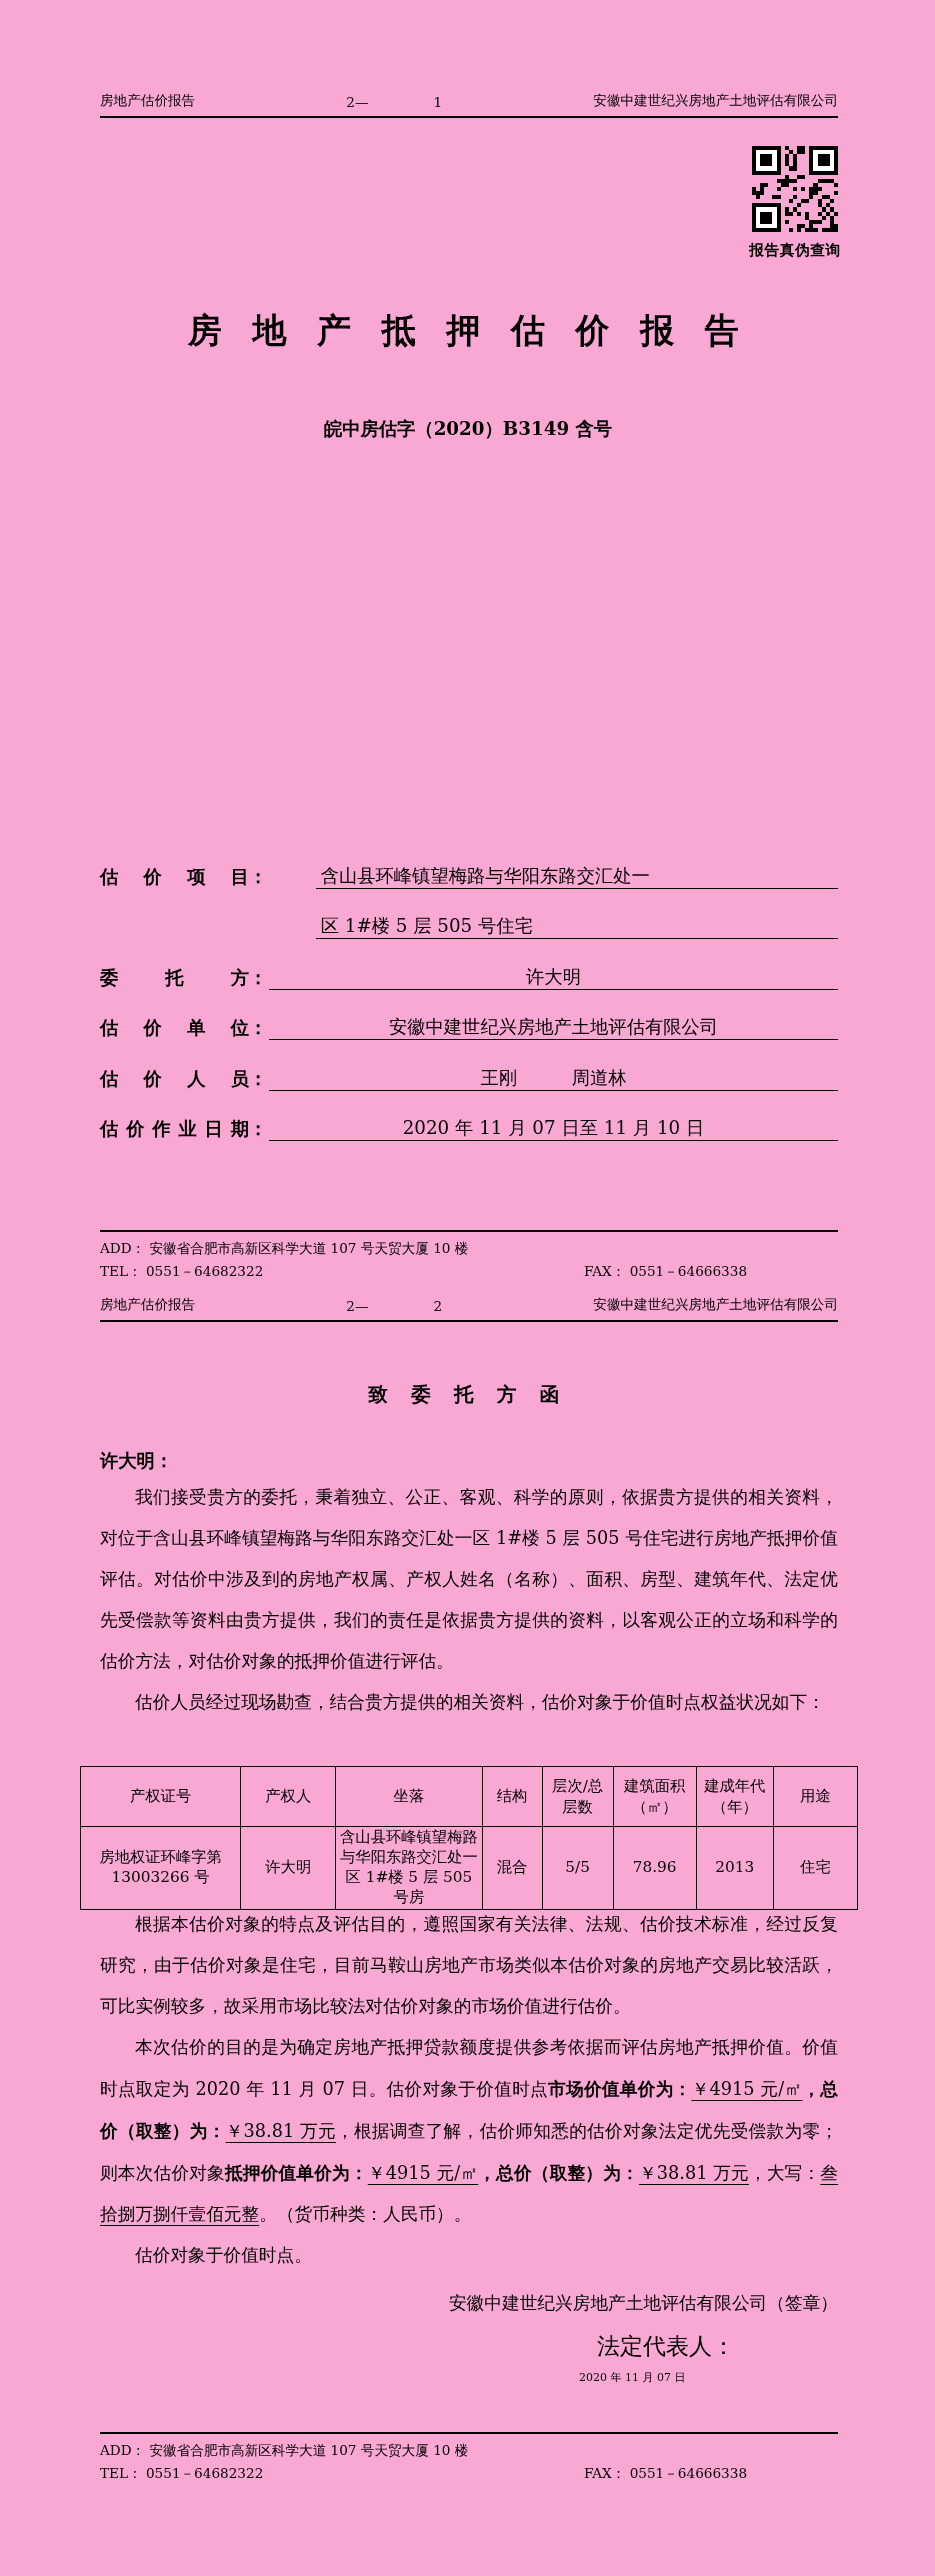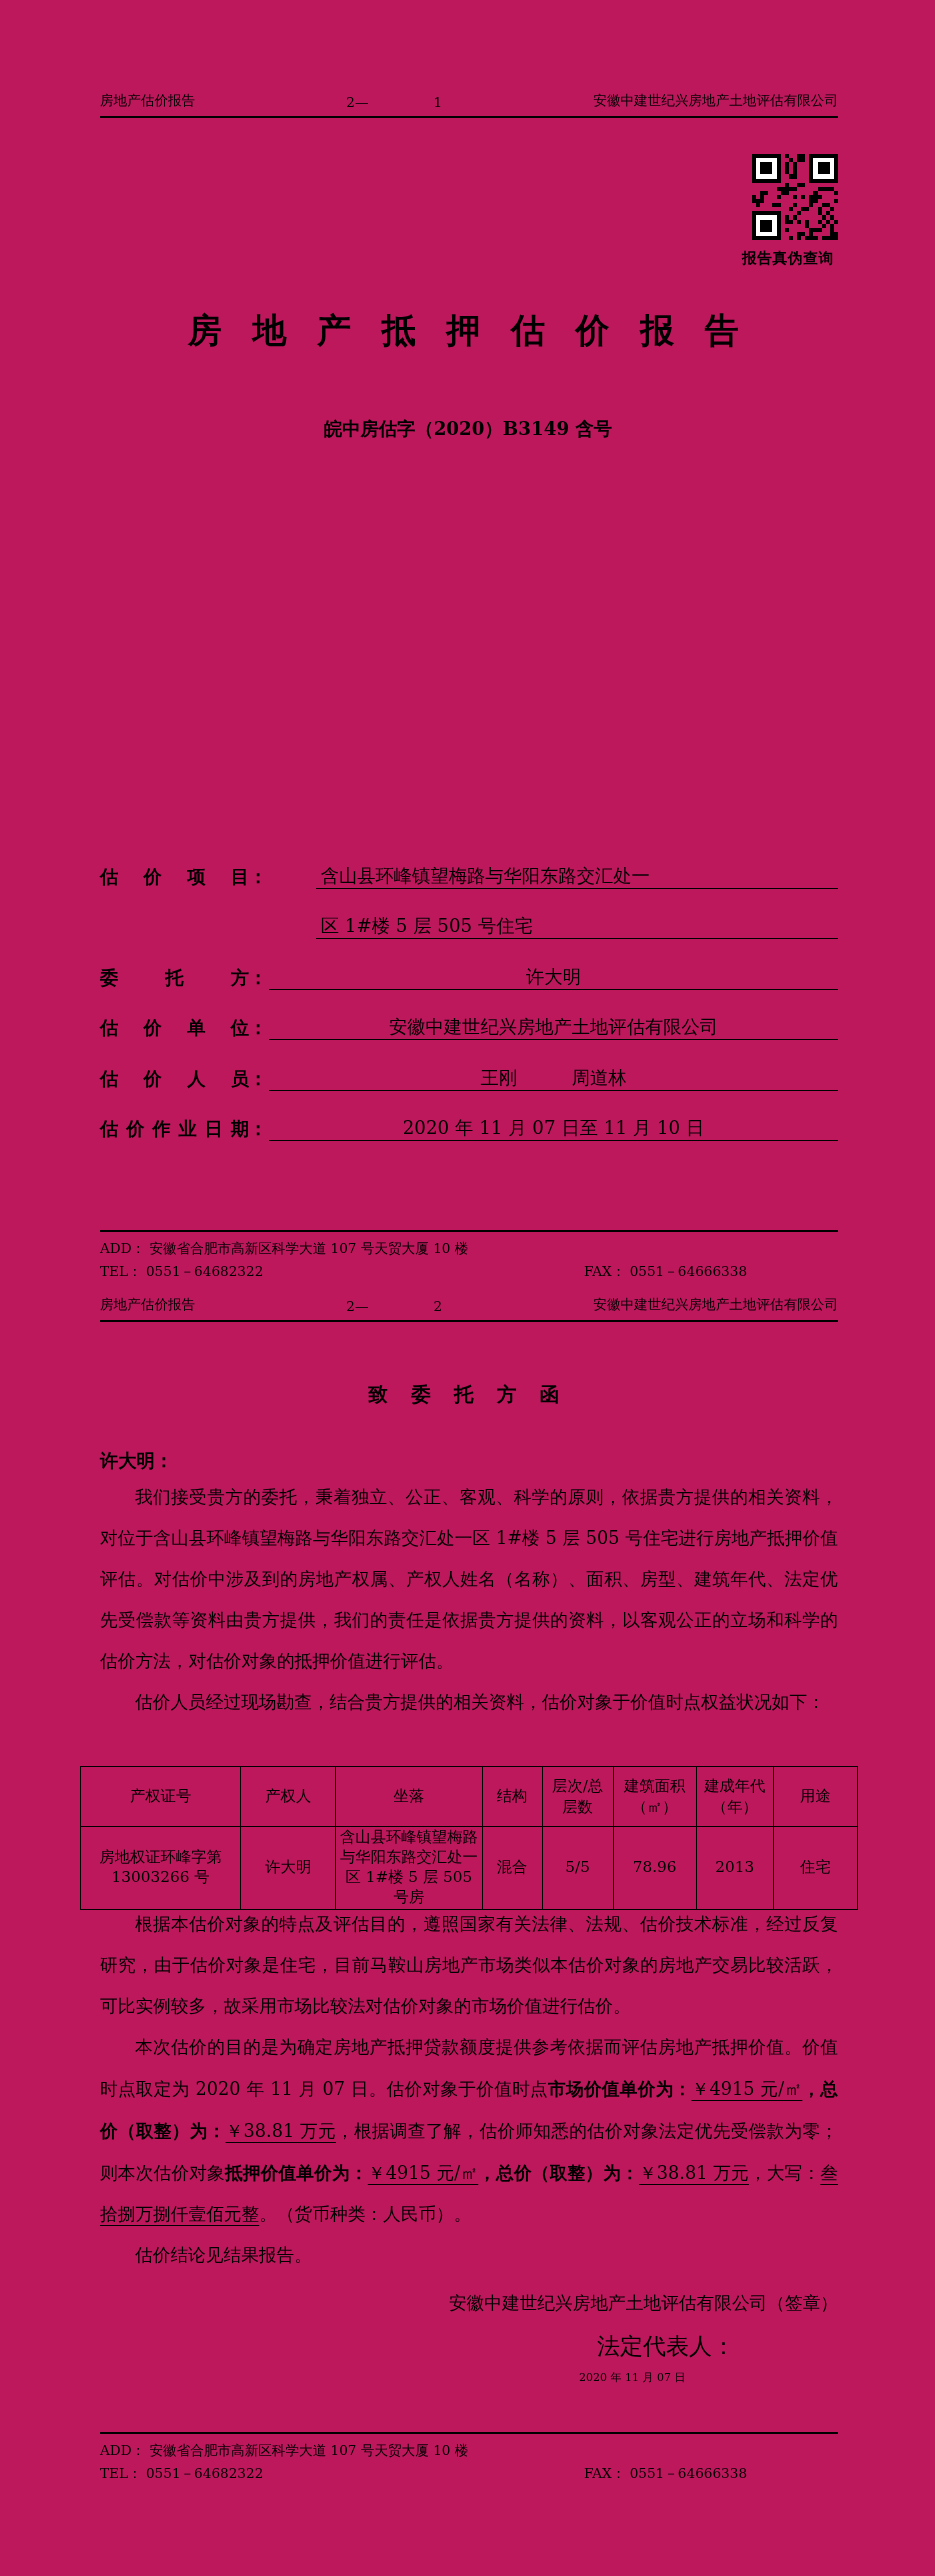--- a/index.html
+++ b/index.html
@@ -1,34 +1,34 @@
 <!DOCTYPE html>
 <html style="font-size:9.4px"><head>
 <meta charset="utf-8">
 <style>
   html,body{margin:0;padding:0;background:#ffffff;}
-  #doc{position:relative;width:936px;height:2576px;background:#be185d;color:#000;
+  #doc{position:relative;width:936px;height:2576px;background:#f9a8d4;color:#000;
        font-family:"DejaVu Serif","Liberation Serif",serif;}
 
   
   .hdr{position:absolute;left:100px;right:98px;display:flex;justify-content:space-between;
        align-items:flex-end;font-size:13.6px;border-bottom:2.4px solid #000;padding-bottom:5.9px;}
   #hdr1{top:92px}
   #hdr2{top:1296px}
   .pgnum{margin-left:65px}
 
   .ftr{position:absolute;left:100px;right:98px;border-top:2.4px solid #000;padding-top:5.9px;font-size:13.6px;}
   #ftr1{top:1230px}
   #ftr2{top:2432px}
   .ftr-line{line-height:20px;}
   .ftr-row{display:flex;line-height:20px;margin-top:3.5px;}
   .ftr-row .tel{width:484px;}
 
   
-  .qrwrap{position:absolute;top:154px;right:88px;width:106px;text-align:left;}
+  .qrwrap{position:absolute;top:146px;right:88px;width:106px;text-align:center;}
   #qr{width:86px;height:86px;margin:0 auto;}
   .qrcap{margin-top:9.4px;font-size:14.7px;font-weight:bold;letter-spacing:0.6px;}
 
   
   .title{position:absolute;top:308px;left:0;width:100%;text-align:center;
          font-size:34px;font-weight:bold;letter-spacing:9.4px;}
   .docno{position:absolute;top:416px;left:0;width:100%;text-align:center;
          font-size:18.3px;font-weight:bold;}
 
   .form{position:absolute;top:861px;left:100px;right:98px;}
@@ -279,21 +279,21 @@
         </tr>
       </tbody>
     </table>
   </div>
 
   <div class="paras-b">
     <p class="para">根据本估价对象的特点及评估目的，遵照国家有关法律、法规、估价技术标准，经过反复研究，由于估价对象是住宅，目前马鞍山房地产市场类似本估价对象的房地产交易比较活跃，可比实例较多，故采用市场比较法对估价对象的市场价值进行估价。</p>
     <p class="para">
       <span>本次估价的目的是为确定房地产抵押贷款额度提供参考依据而评估房地产抵押价值。价值时点取定为 2020 年 11 月 07 日。估价对象于价值时点</span><span class="b">市场价值单价为：</span><span class="bu">￥4915 元/㎡</span><span class="b">，总价（取整）为：</span><span class="bu">￥38.81 万元</span><span>，根据调查了解，估价师知悉的估价对象法定优先受偿款为零；则本次估价对象</span><span class="b">抵押价值单价为：</span><span class="bu">￥4915 元/㎡</span><span class="b">，总价（取整）为：</span><span class="bu">￥38.81 万元</span><span>，大写：</span><span class="bu">叁拾捌万捌仟壹佰元整</span><span>。（货币种类：人民币）。</span>
     </p>
-    <p class="para">估价结论见结果报告。</p>
+    <p class="para">估价对象于价值时点。</p>
   </div>
 
   <div class="sig-company">安徽中建世纪兴房地产土地评估有限公司（签章）</div>
   <div class="sig-rep">法定代表人：</div>
   <div class="sig-date">2020 年 11 月 07 日</div>
 
   <div class="ftr" id="ftr2">
     <div class="ftr-line">ADD： 安徽省合肥市高新区科学大道 107 号天贸大厦 10 楼</div>
     <div class="ftr-row">
       <span class="tel">TEL： 0551－64682322</span>

